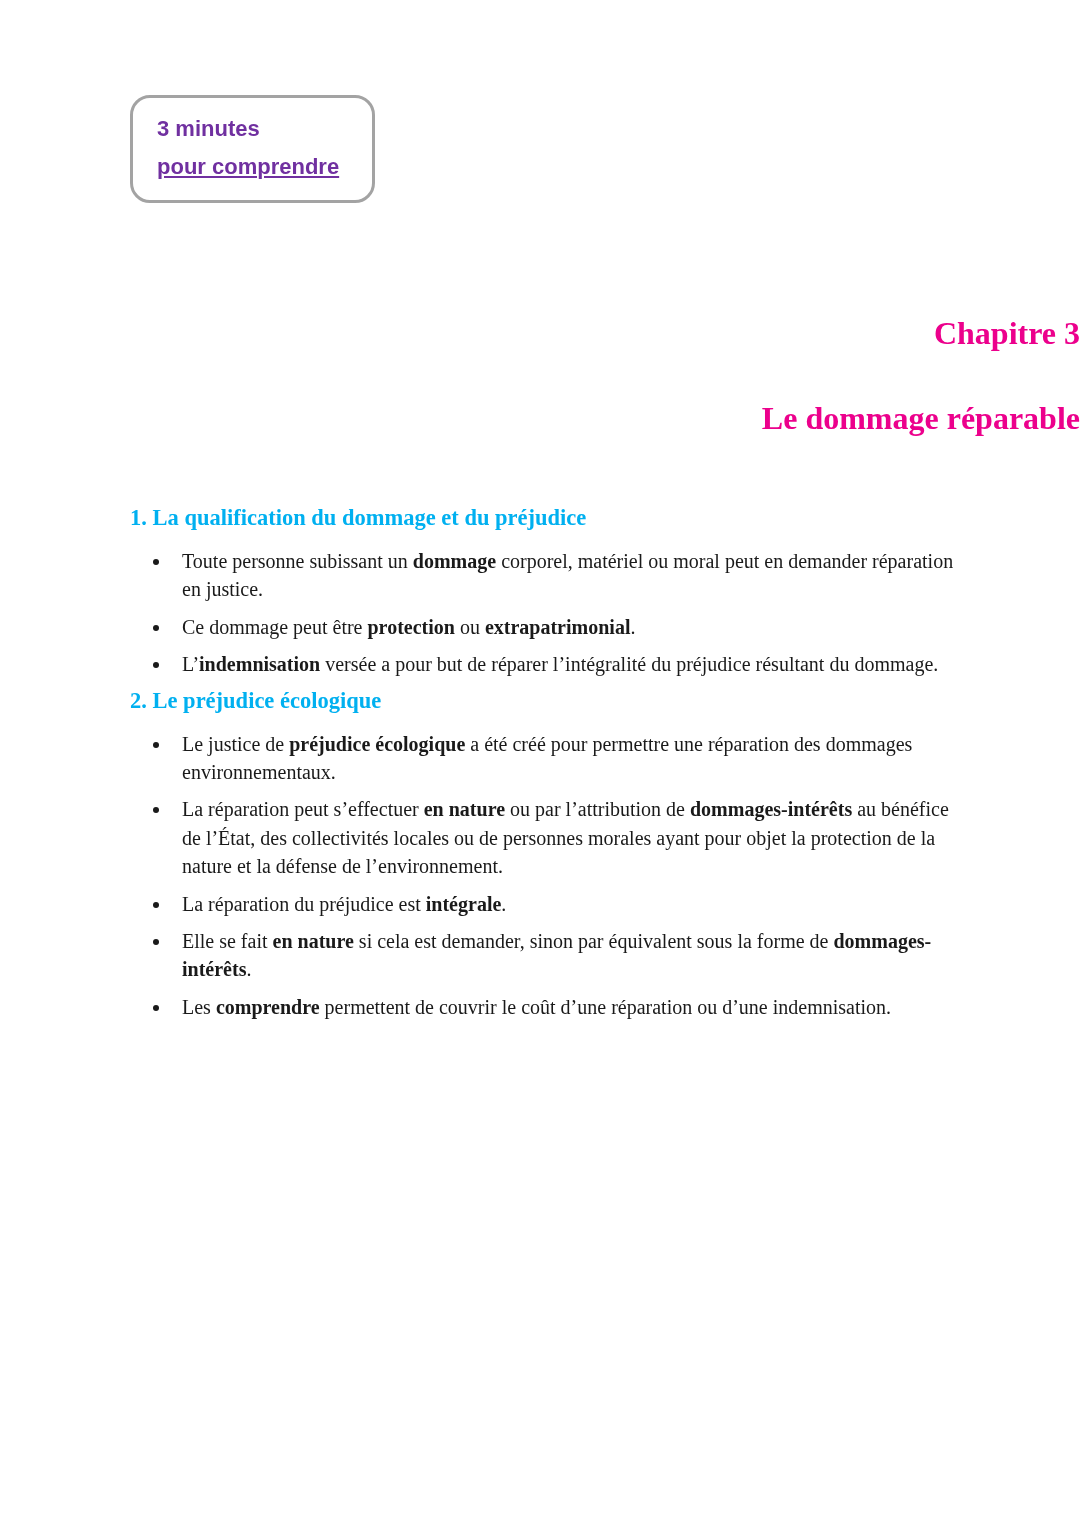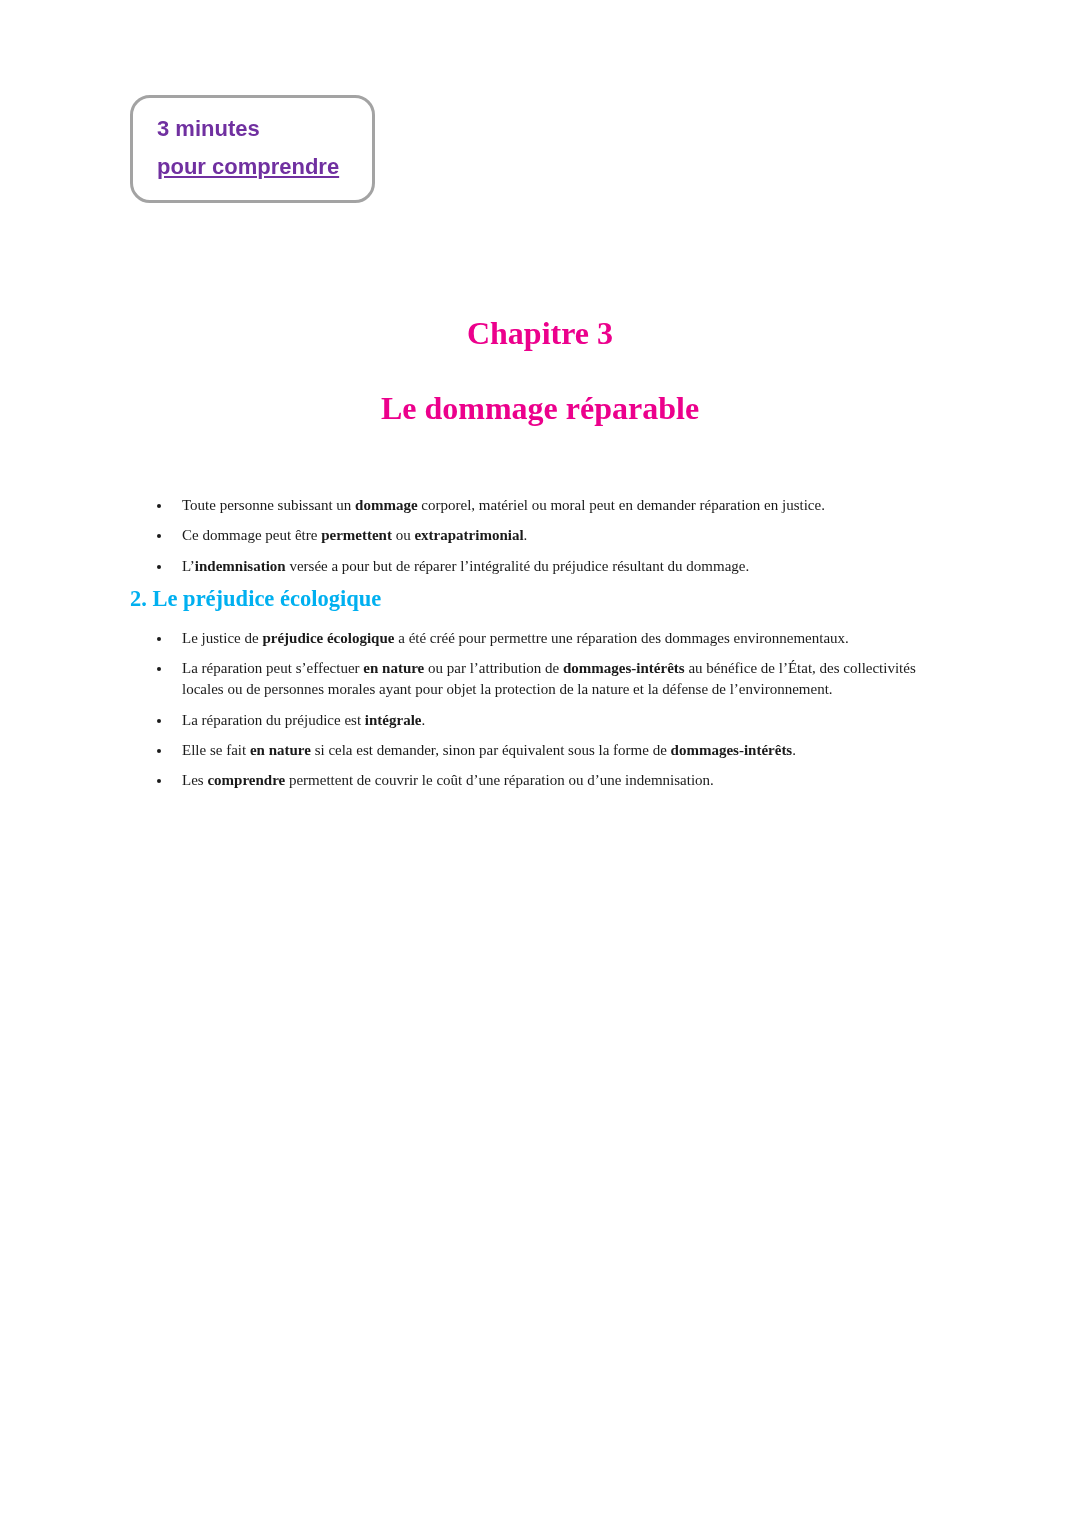--- a/index.html
+++ b/index.html
@@ -30,31 +30,31 @@
   }
   .badge .badge-line {
     font-size: 22px;
     line-height: 1.0;
   }
   .badge .badge-line + .badge-line {
     margin-top: 16px;
     text-decoration: underline;
   }
   .title-block {
-    text-align: center;
+    text-align: right;
     margin-top: 112px;
   }
   .title-line-1, .title-line-2 {
     font-weight: bold;
     font-size: 32px;
     color: #ec008c;
     margin: 0;
   }
   .title-line-2 {
-    margin-top: 38px;
+    margin-top: 48px;
   }
   .content {
     margin: 0 130px;
     width: 825px;
   }
   .content .section:first-child {
     margin-top: 68px;
   }
   .section {
   }
@@ -62,21 +62,21 @@
     font-size: 22.5px;
     font-weight: bold;
     color: #00b0f0;
     margin: 0 0 16px 0;
   }
   .section ul {
     margin: 0;
     padding-left: 42px;
   }
   .section li {
-    font-size: 15px;
+    font-size: 20px;
     line-height: 1.42;
     margin-bottom: 9px;
     padding-left: 10px;
   }
   .section li strong {
     font-weight: bold;
   }
 </style>
 </head>
 <body>
@@ -88,23 +88,24 @@
     <div class="badge-line">pour comprendre</div>
   </div>
 
   <div class="title-block">
     <h1 class="title-line-1">Chapitre 3</h1>
     <h1 class="title-line-2">Le dommage réparable</h1>
   </div>
 
   <div class="content">
       <section class="section">
+        <h2>1. La qualification du dommage et du préjudice</h2>
         <ul>
           <li><span>Toute personne subissant un </span><strong>dommage</strong><span> corporel, matériel ou moral peut en demander réparation en justice.</span></li>
-          <li><span>Ce dommage peut être </span><strong>permettent</strong><span> ou </span><strong>extrapatrimonial</strong><span>.</span></li>
+          <li><span>Ce dommage peut être </span><strong>protection</strong><span> ou </span><strong>extrapatrimonial</strong><span>.</span></li>
           <li><span>L’</span><strong>indemnisation</strong><span> versée a pour but de réparer l’intégralité du préjudice résultant du dommage.</span></li>
         </ul>
       </section>
       <section class="section">
         <h2>2. Le préjudice écologique</h2>
         <ul>
           <li><span>Le justice de </span><strong>préjudice écologique</strong><span> a été créé pour permettre une réparation des dommages environnementaux.</span></li>
           <li><span>La réparation peut s’effectuer </span><strong>en nature</strong><span> ou par l’attribution de </span><strong>dommages-intérêts</strong><span> au bénéfice de l’État, des collectivités locales ou de personnes morales ayant pour objet la protection de la nature et la défense de l’environnement.</span></li>
         </ul>
       </section>

